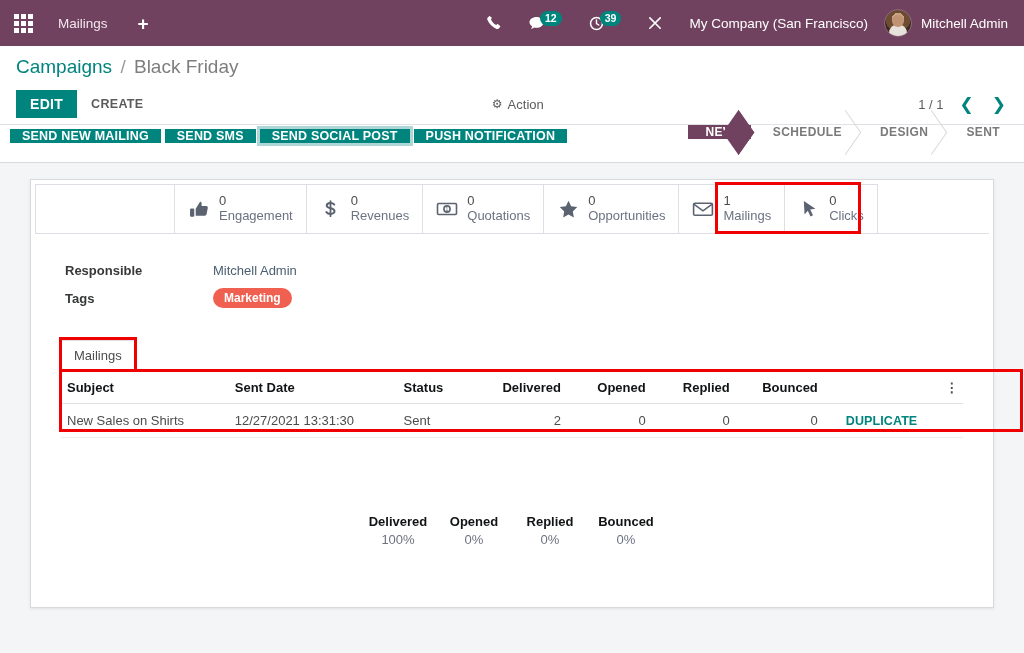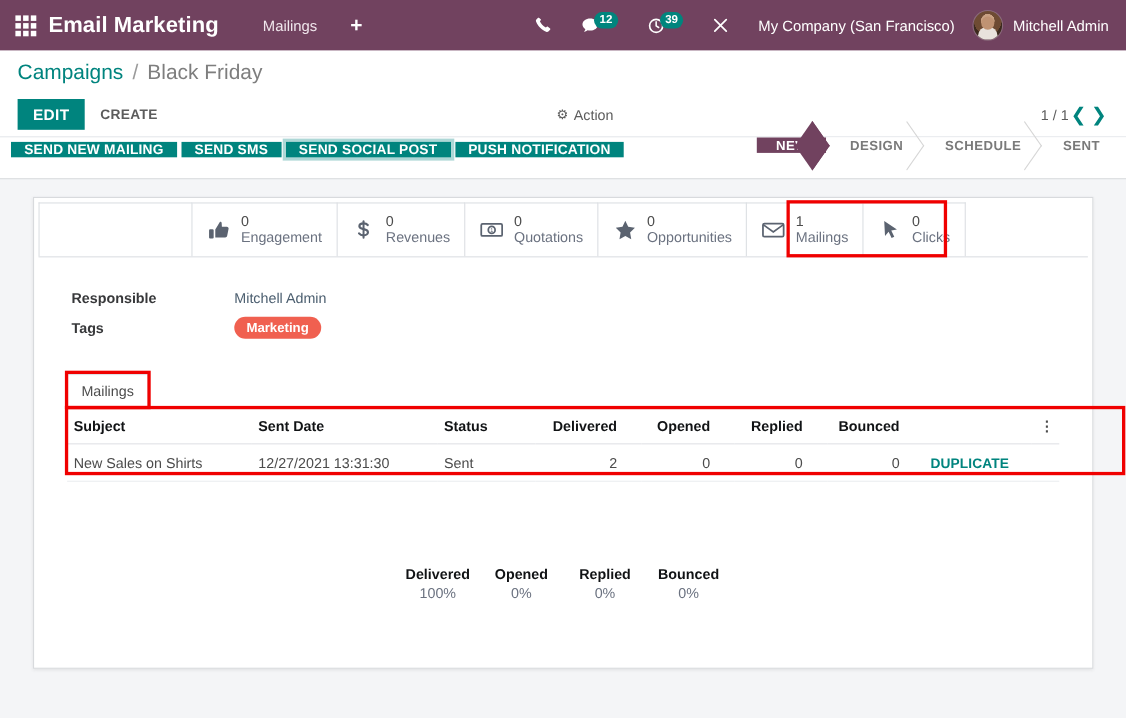--- a/index.html
+++ b/index.html
@@ -158,20 +158,21 @@
     cursor: pointer;
     display: flex;
     align-items: center;
     gap: 5px;
     margin-left: -40px;
   }
   .gear { font-size: 12px; }
   .pager {
     display: flex;
     align-items: center;
+    gap: 14px;
     color: #5c5c5c;
     font-size: 13px;
     white-space: nowrap;
   }
   .pager-arrow {
     color: #00847e;
     font-size: 17px;
     cursor: pointer;
     line-height: 1;
     padding: 0 2px;
@@ -367,21 +368,20 @@
     <i></i>
       <i></i>
       <i></i>
       <i></i>
       <i></i>
       <i></i>
       <i></i>
       <i></i>
       <i></i>
   </div>
-  <div class="brand">Email Marketing</div>
   <div class="nav-menu">
     <div class="nav-item">Mailings</div>
     <div class="nav-plus">+</div>
   </div>
   <div class="nav-spacer"></div>
   <div class="nav-right">
 
     <div class="nav-icon">
       <svg width="16" height="16" viewBox="0 0 16 16" fill="#ffffff" aria-hidden="true">
         <path d="M3.2 1.2 1.6 2.8c-.5.5-.5 1.3-.2 2 .9 2.1 2.1 3.9 3.7 5.4 1.5 1.5 3.3 2.8 5.4 3.7.7.3 1.5.2 2-.2l1.6-1.6c.3-.3.3-.8 0-1.1l-2-1.7c-.3-.3-.7-.3-1 0l-.9.8c-1.3-.7-2.4-1.6-3.3-2.6C6 6.4 5.3 5.4 4.8 4.3l.8-.9c.3-.3.3-.7 0-1L3.9 1.2c-.2-.2-.5-.2-.7 0z"></path>
@@ -442,22 +442,22 @@
 </div>
 
 <div class="btnbar">
   <button class="obtn">SEND NEW MAILING</button>
   <button class="obtn">SEND SMS</button>
   <button class="obtn focused">SEND SOCIAL POST</button>
   <button class="obtn">PUSH NOTIFICATION</button>
   <div class="btnbar-spacer"></div>
   <div class="statusbar">
     <div class="st-step active">NEW</div>
+    <div class="st-step">SCHEDULE</div>
     <div class="st-step">DESIGN</div>
-    <div class="st-step">SCHEDULE</div>
     <div class="st-step">SENT</div>
   </div>
 </div>
 
 <div class="sheet-wrap">
 <div class="sheet">
 
   <div class="stat-row">
     <div class="stat-cell blank"></div>
 

